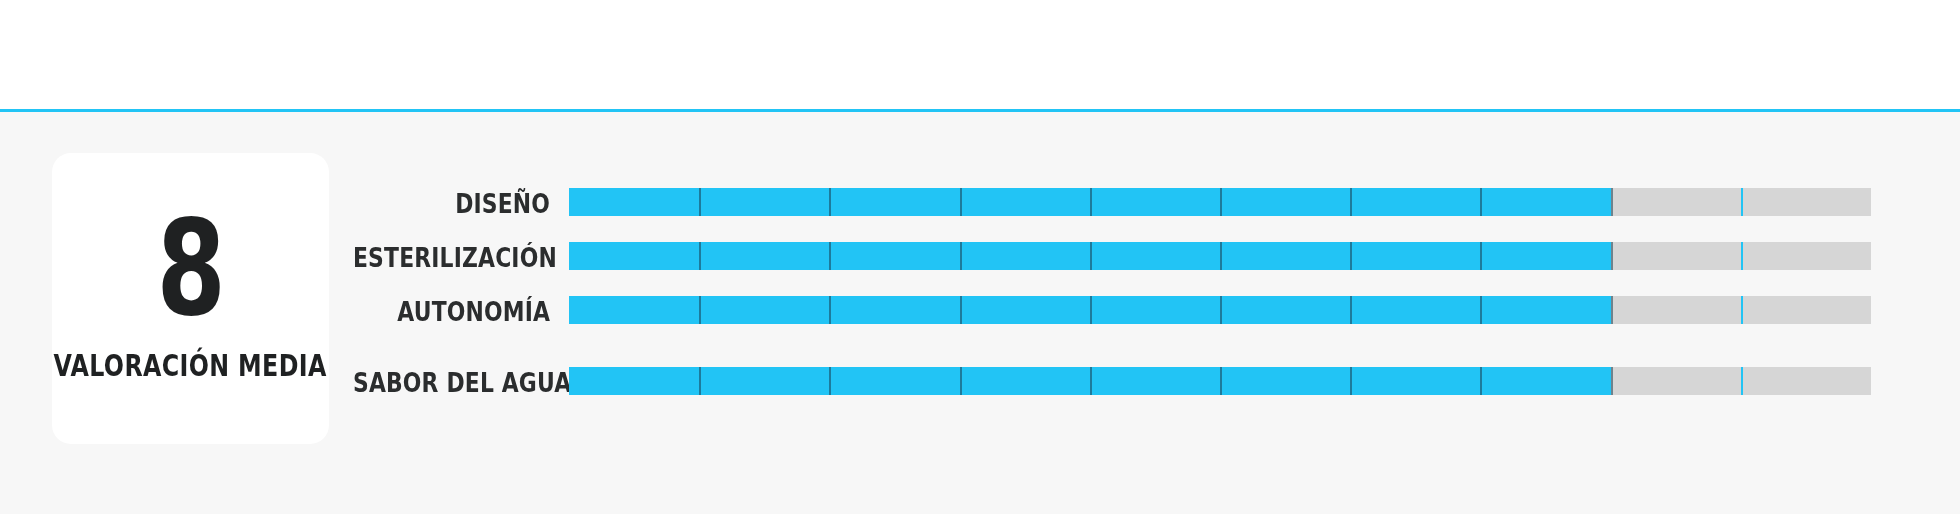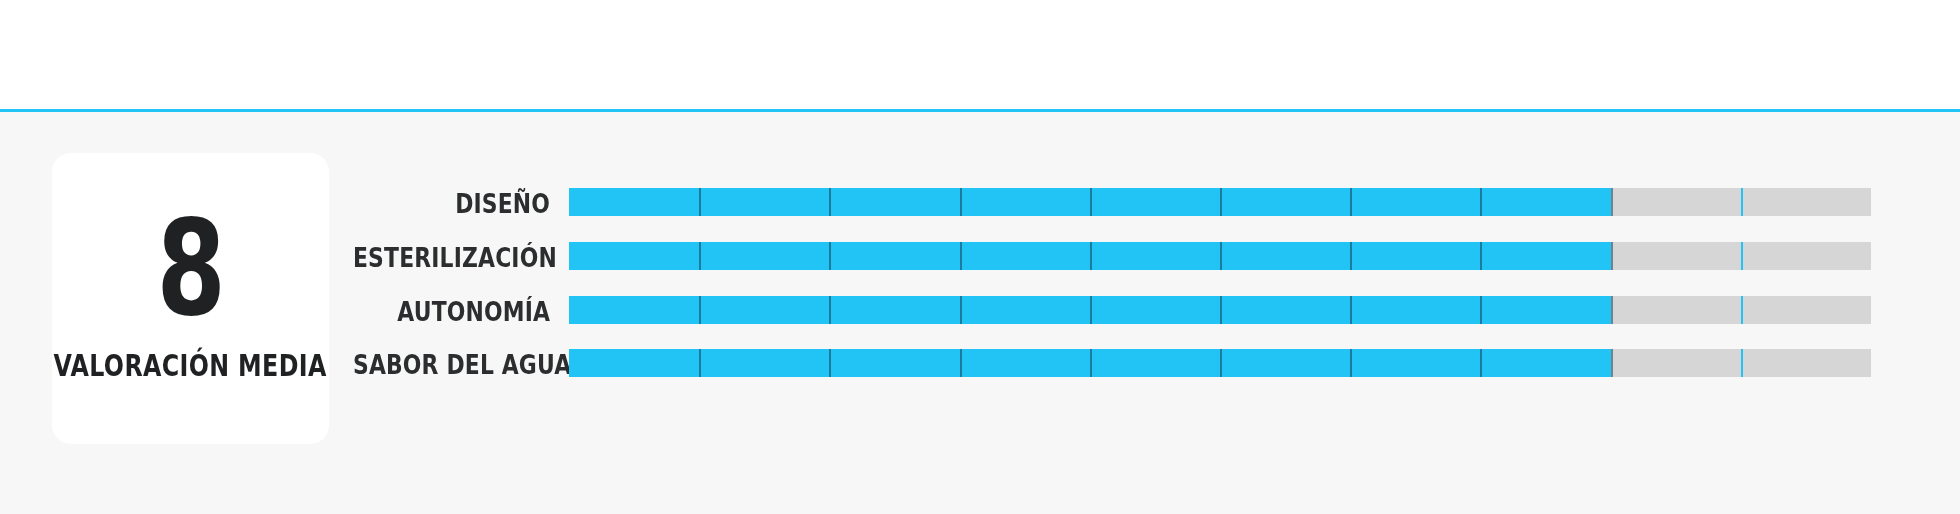--- a/index.html
+++ b/index.html
@@ -104,21 +104,21 @@
     left: 0;
     width: 1602px;
     height: 28px;
     display: flex;
     align-items: flex-start;
   }
 
   .criterion-row.r0 { top: 35px; }
   .criterion-row.r1 { top: 89px; }
   .criterion-row.r2 { top: 143px; }
-  .criterion-row.r3 { top: 196px; }
+  .criterion-row.r3 { top: 214px; }
 
   .criterion-label {
     width: 240px;
     text-align: right;
     padding-right: 21px;
     box-sizing: border-box;
     font-family: "Liberation Sans Narrow", "DejaVu Sans Condensed", "Liberation Sans", sans-serif;
     font-size: 27px;
     font-weight: bold;
     color: #2b2d2e;

